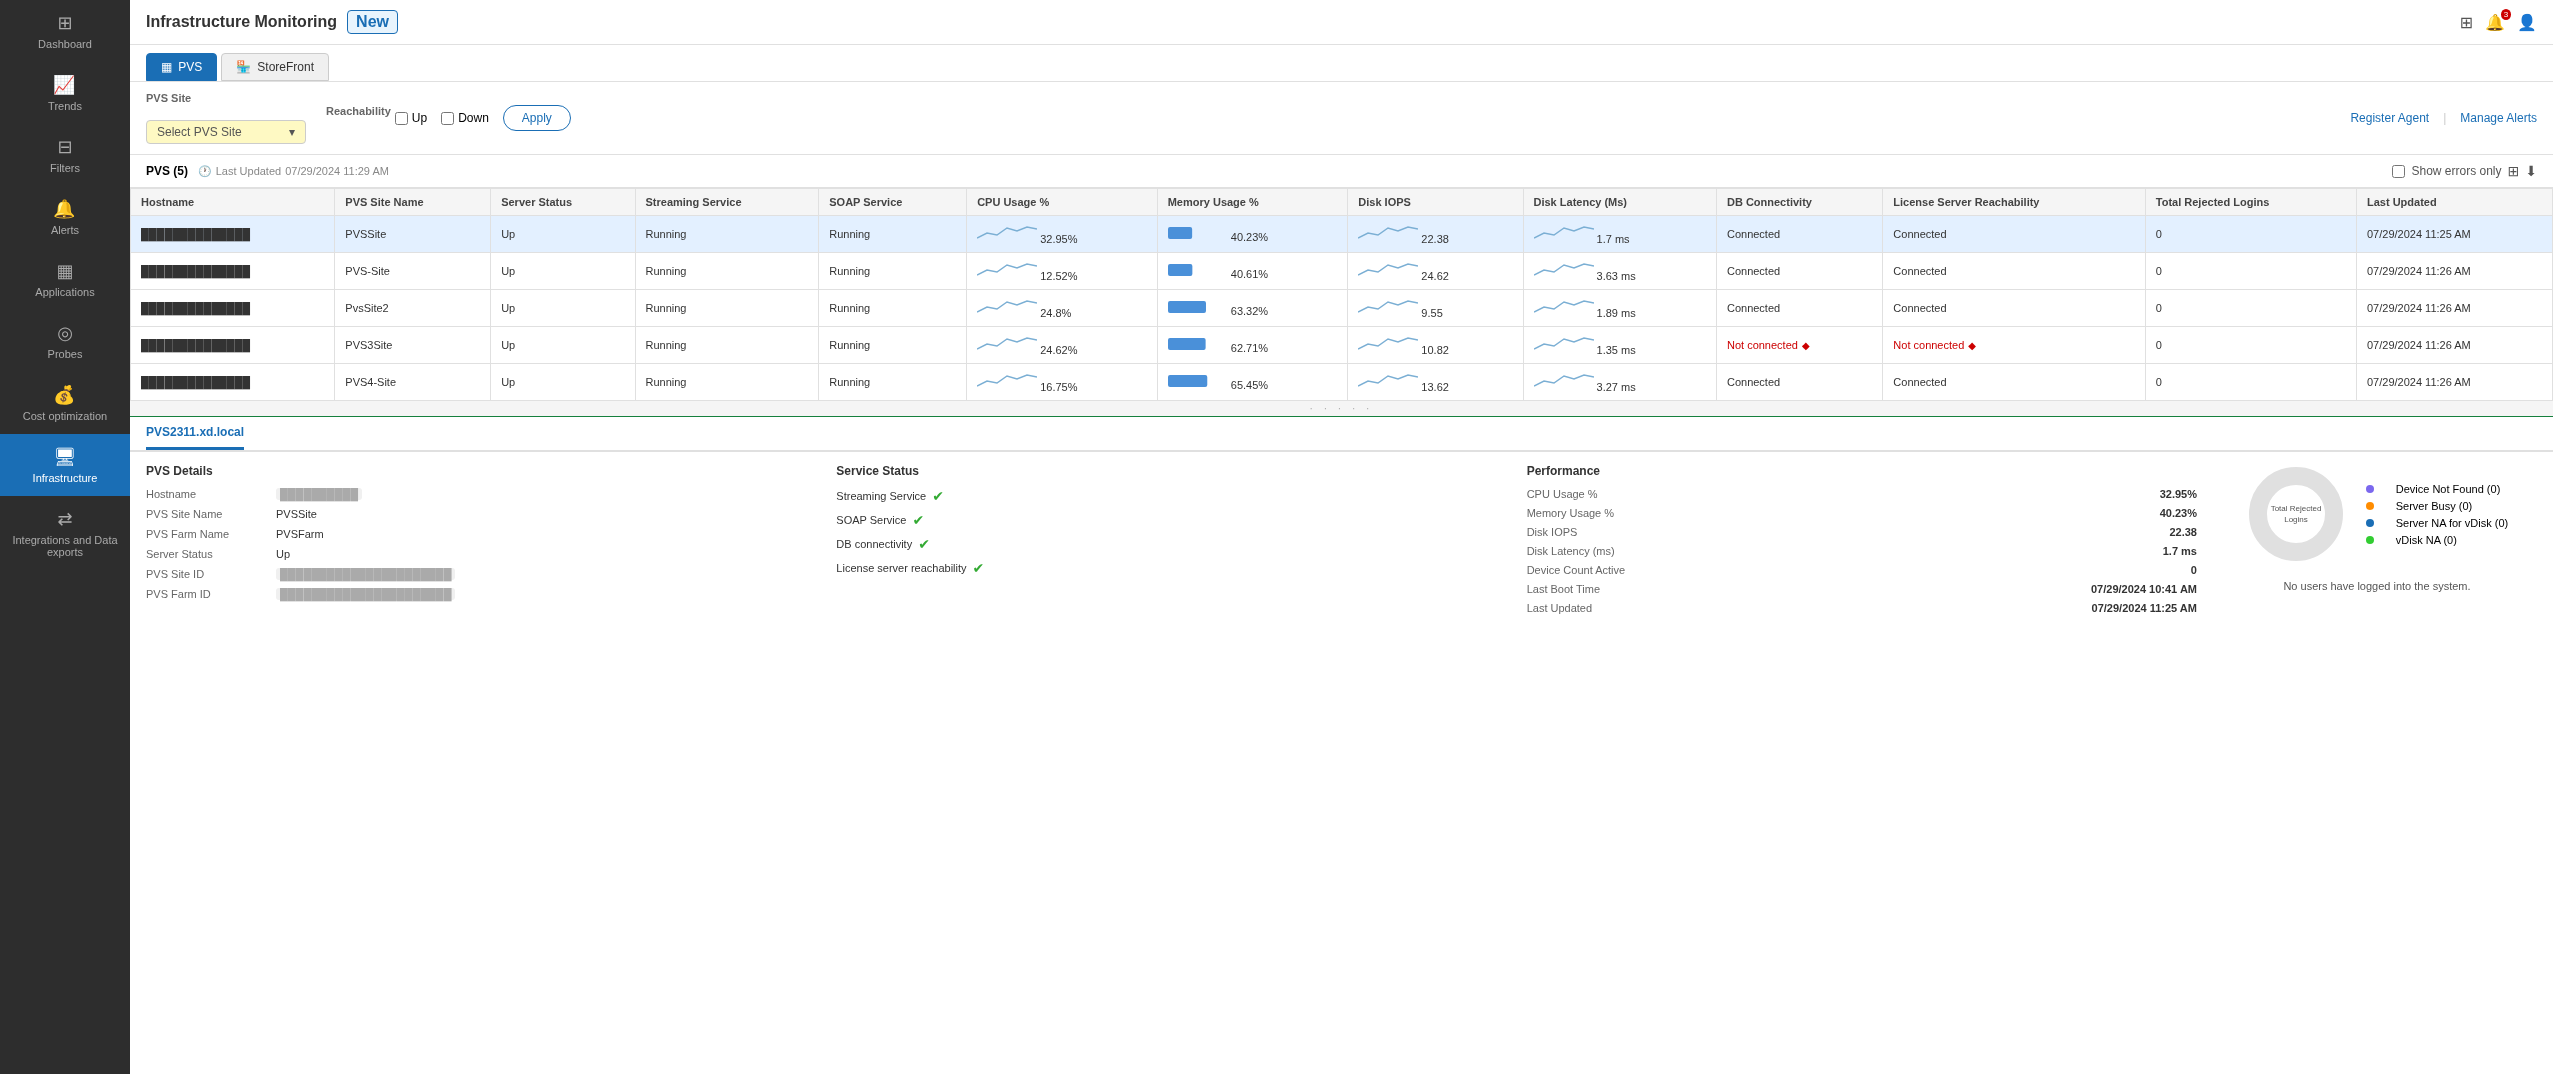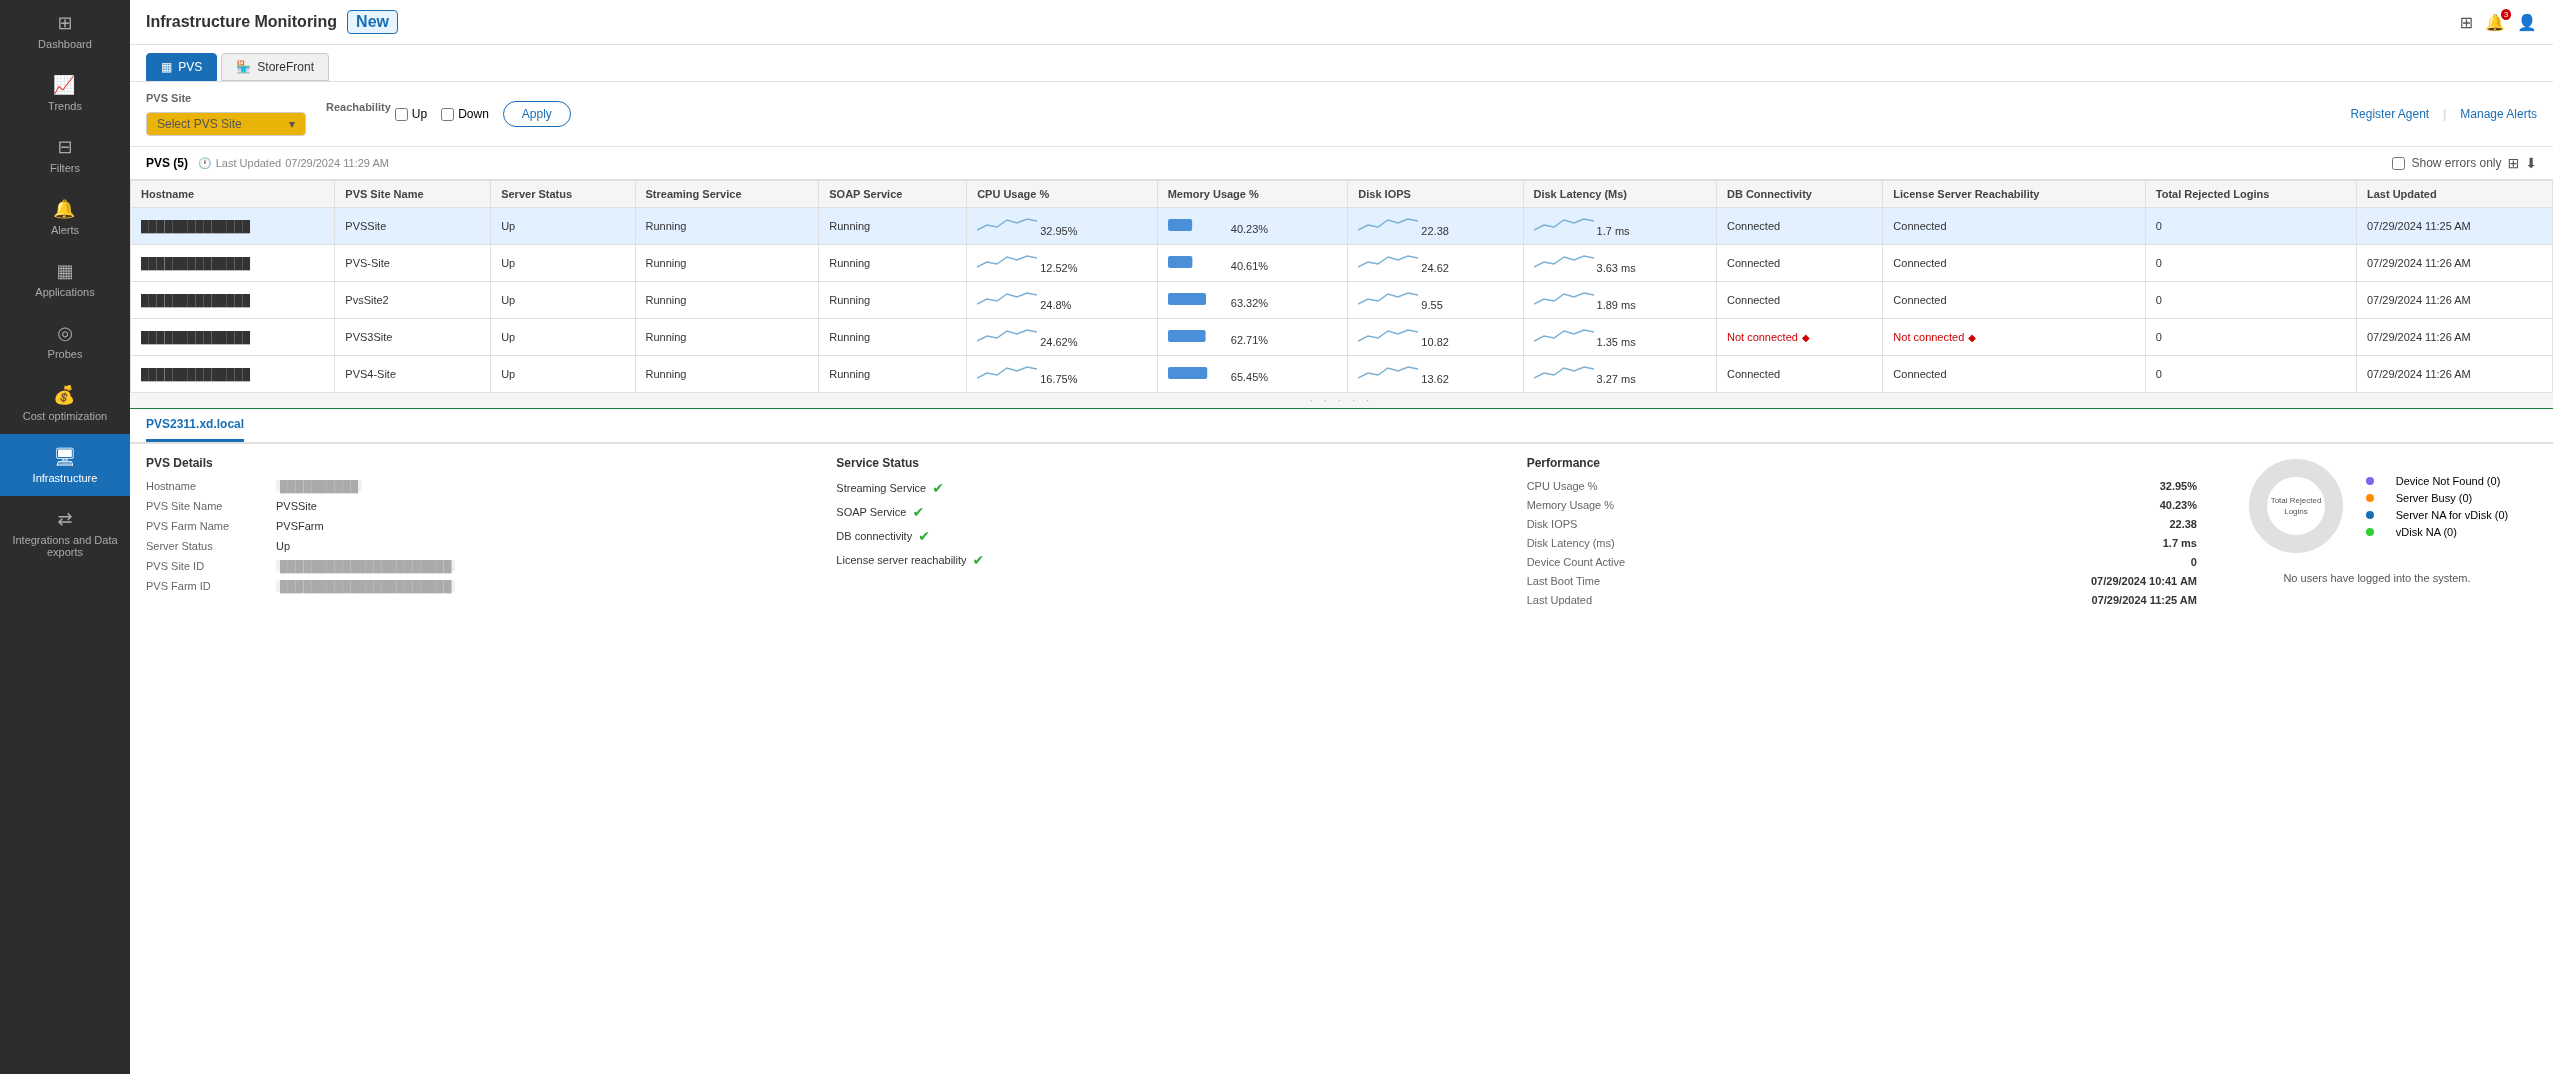--- a/index.html
+++ b/index.html
@@ -99,29 +99,29 @@
 
     
     .filter-bar {
       display: flex;
       align-items: center;
       padding: 10px 16px;
       background: #fff;
       border-bottom: 1px solid #e0e0e0;
       gap: 20px;
     }
-    .filter-group { display: flex; flex-direction: column; gap: 8px; }
+    .filter-group { display: flex; flex-direction: column; gap: 16px; }
     .filter-label { font-size: 11px; color: #666; font-weight: bold; }
     .filter-select {
       display: flex;
       align-items: center;
       border: 1px solid #ccc;
       border-radius: 4px;
       padding: 4px 10px;
-      background: #eab308;
+      background: #fef9c3;
       cursor: pointer;
       min-width: 160px;
       justify-content: space-between;
       font-size: 12px;
       color: #555;
     }
     .reachability-group { display: flex; flex-direction: row; gap: 4px; }
     .reachability-options { display: flex; gap: 14px; align-items: center; }
     .radio-option { display: flex; align-items: center; gap: 4px; font-size: 12px; cursor: pointer; }
     .apply-btn {

